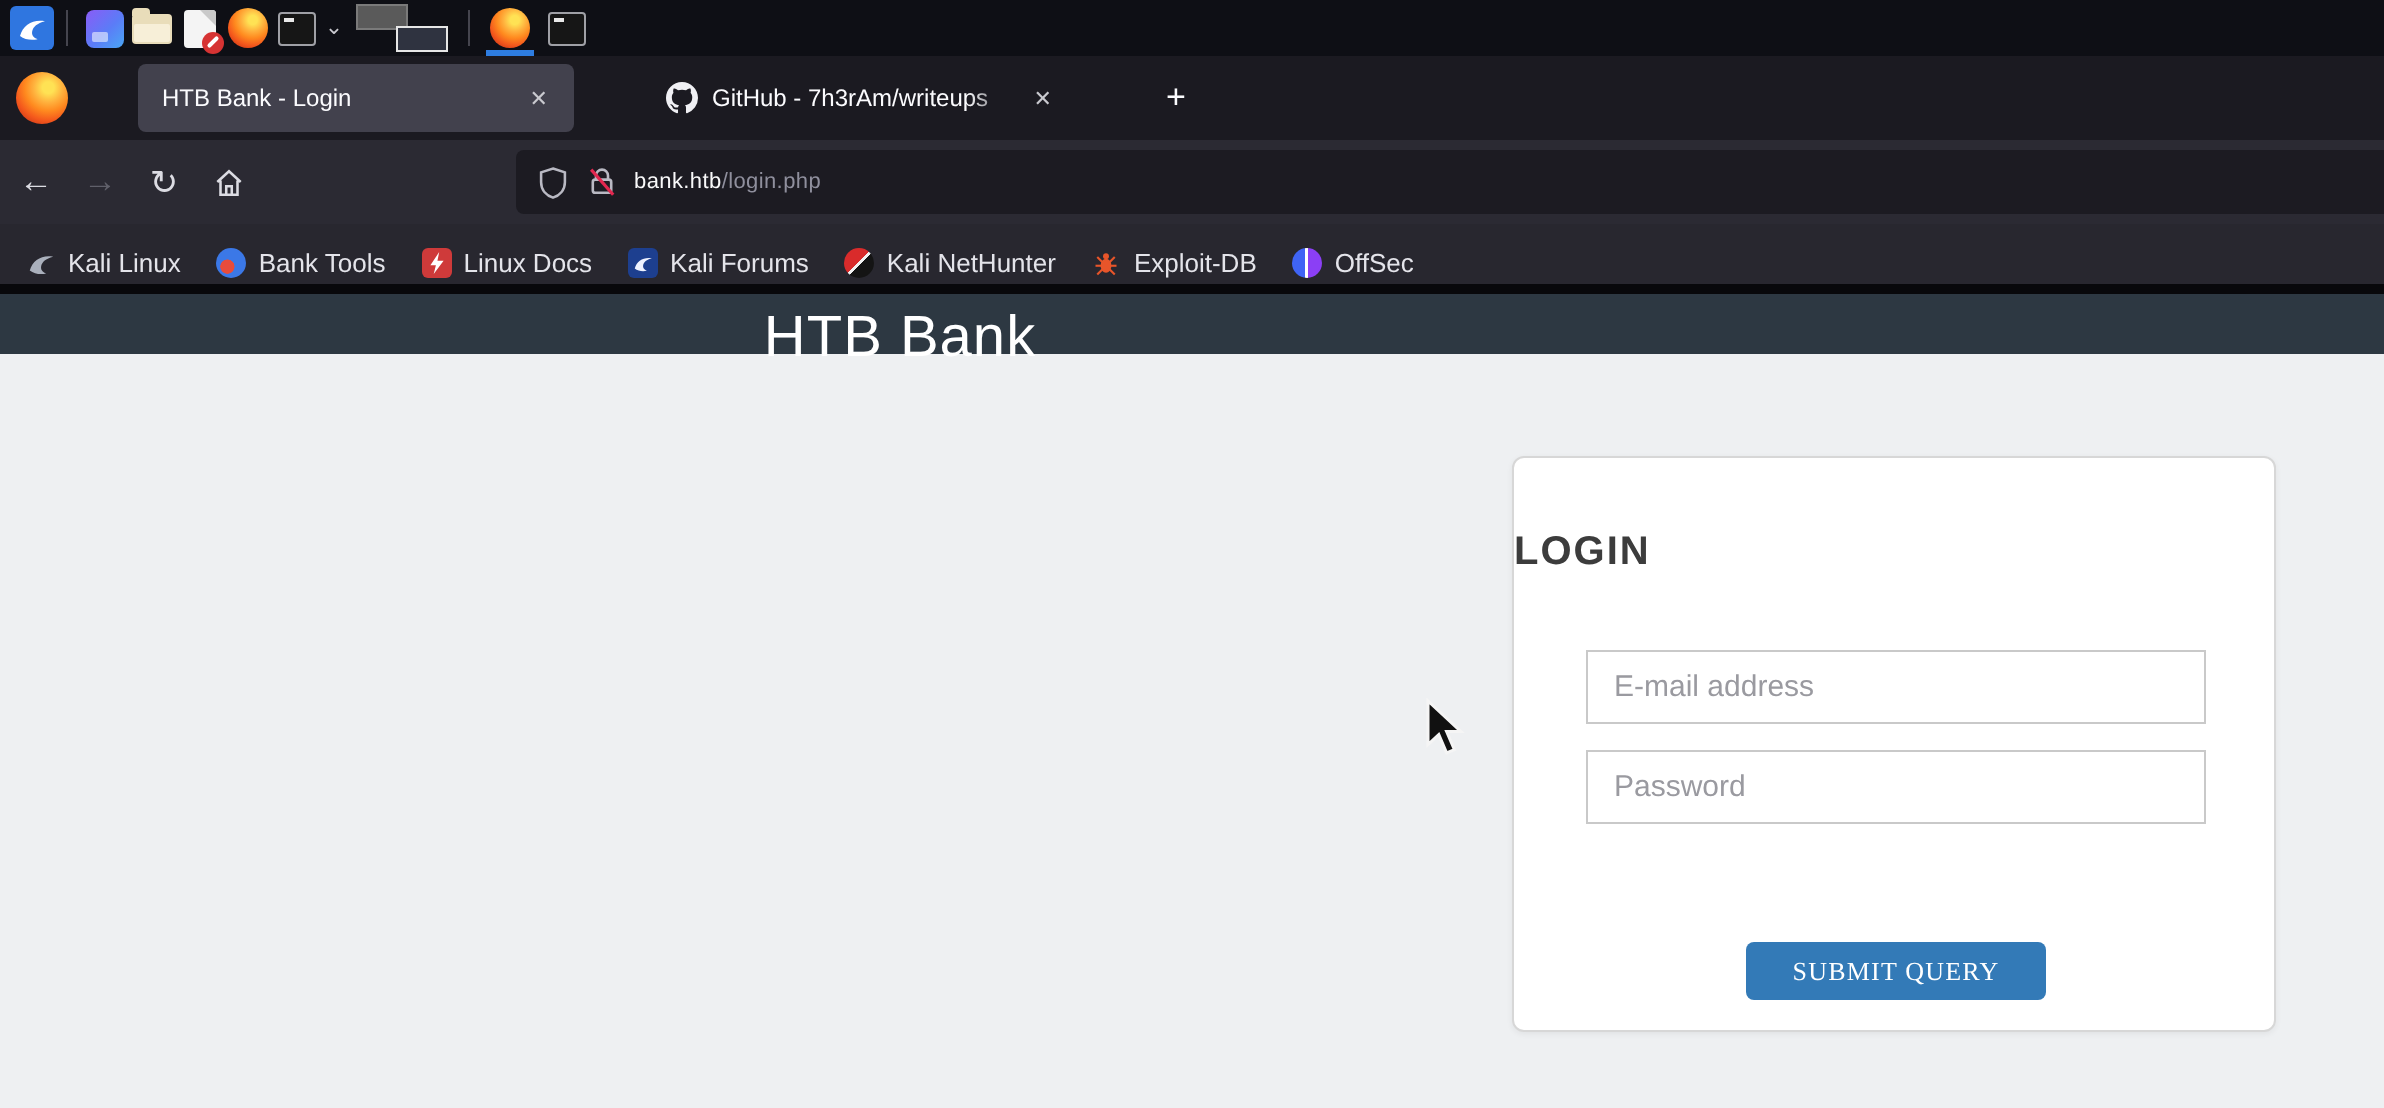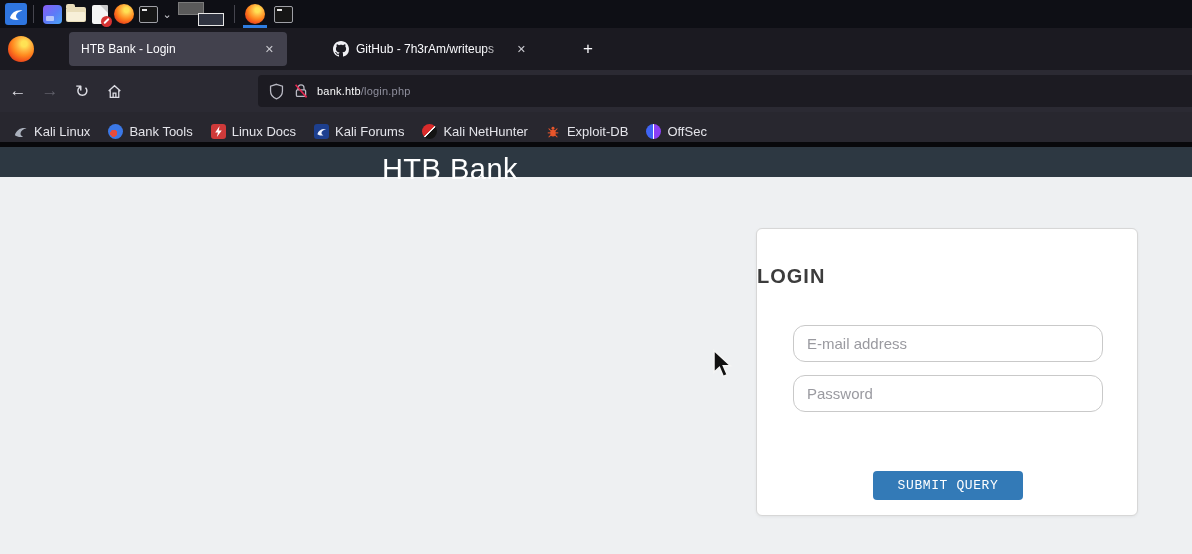--- a/index.html
+++ b/index.html
@@ -71,27 +71,27 @@
   .fav-offsec { border-radius:50%; background:linear-gradient(90deg,#3f64f5 0 45%, #ffffff 45% 55%, #8b3ff5 55% 100%); }
 
   .chrome-sep { position:absolute; top:142px; left:0; right:0; height:5px; background:#08080b; }
 
   
   .page-header { position:absolute; top:147px; left:0; right:0; height:30px; background:#2d3842; }
   .page-header .brand { position:absolute; left:0; top:6px; width:900px; text-align:center; color:#ffffff; font-size:29px; font-weight:500; letter-spacing:.5px; }
   .login-card { position:absolute; left:756px; top:228px; width:382px; height:288px; background:#ffffff;
     border:1px solid #d7d7d7; border-radius:6px; box-shadow:0 1px 3px rgba(0,0,0,.06); }
   .login-title { position:absolute; top:36px; left:0; width:100%; text-align:left; font-size:20px; font-weight:bold; color:#3c3c3c; letter-spacing:1px; }
-  .login-input { position:absolute; left:36px; width:310px; height:37px; border:1px solid #c9c9c9; border-radius:12px;
+  .login-input { position:absolute; left:36px; width:310px; height:37px; border:1px solid #c9c9c9; border-radius:0;
     padding:0 13px; font-size:15px; color:#8b5cf6; background:#fff; font-family:"Liberation Sans", sans-serif; outline:none; }
   .login-input::placeholder { color:#9a9aa0; opacity:1; }
   #email-field { top:96px; }
   #password-field { top:146px; }
   .submit-btn { position:absolute; top:242px; left:116px; width:150px; height:29px; background:#337ab7; color:#ffffff;
-    border:none; border-radius:4px; font-size:13px; letter-spacing:.6px; font-family:Liberation Mono, monospace; }
+    border:none; border-radius:4px; font-size:13px; letter-spacing:.6px; font-family:Liberation Serif, serif; }
   .cursor { position:absolute; left:712px; top:349px; }
 </style>
 </head>
 <body>
 
 <div id="root">
 
   <div class="taskbar">
     <div class="tb-btn kali-menu">
       <svg width="16" height="16" viewBox="0 0 16 16">

